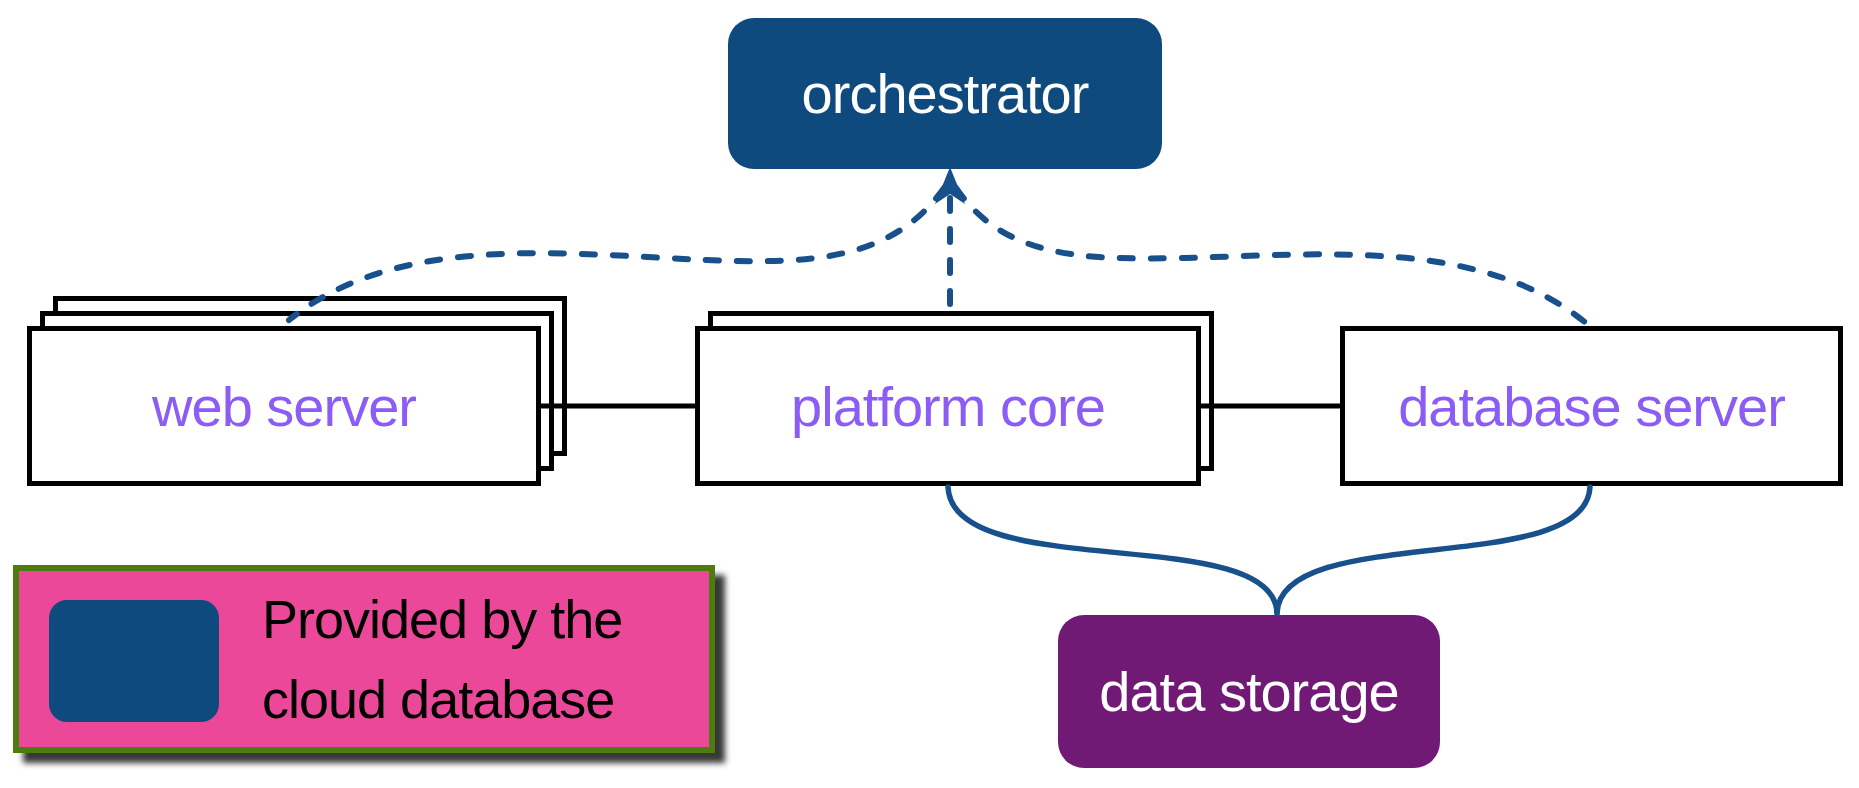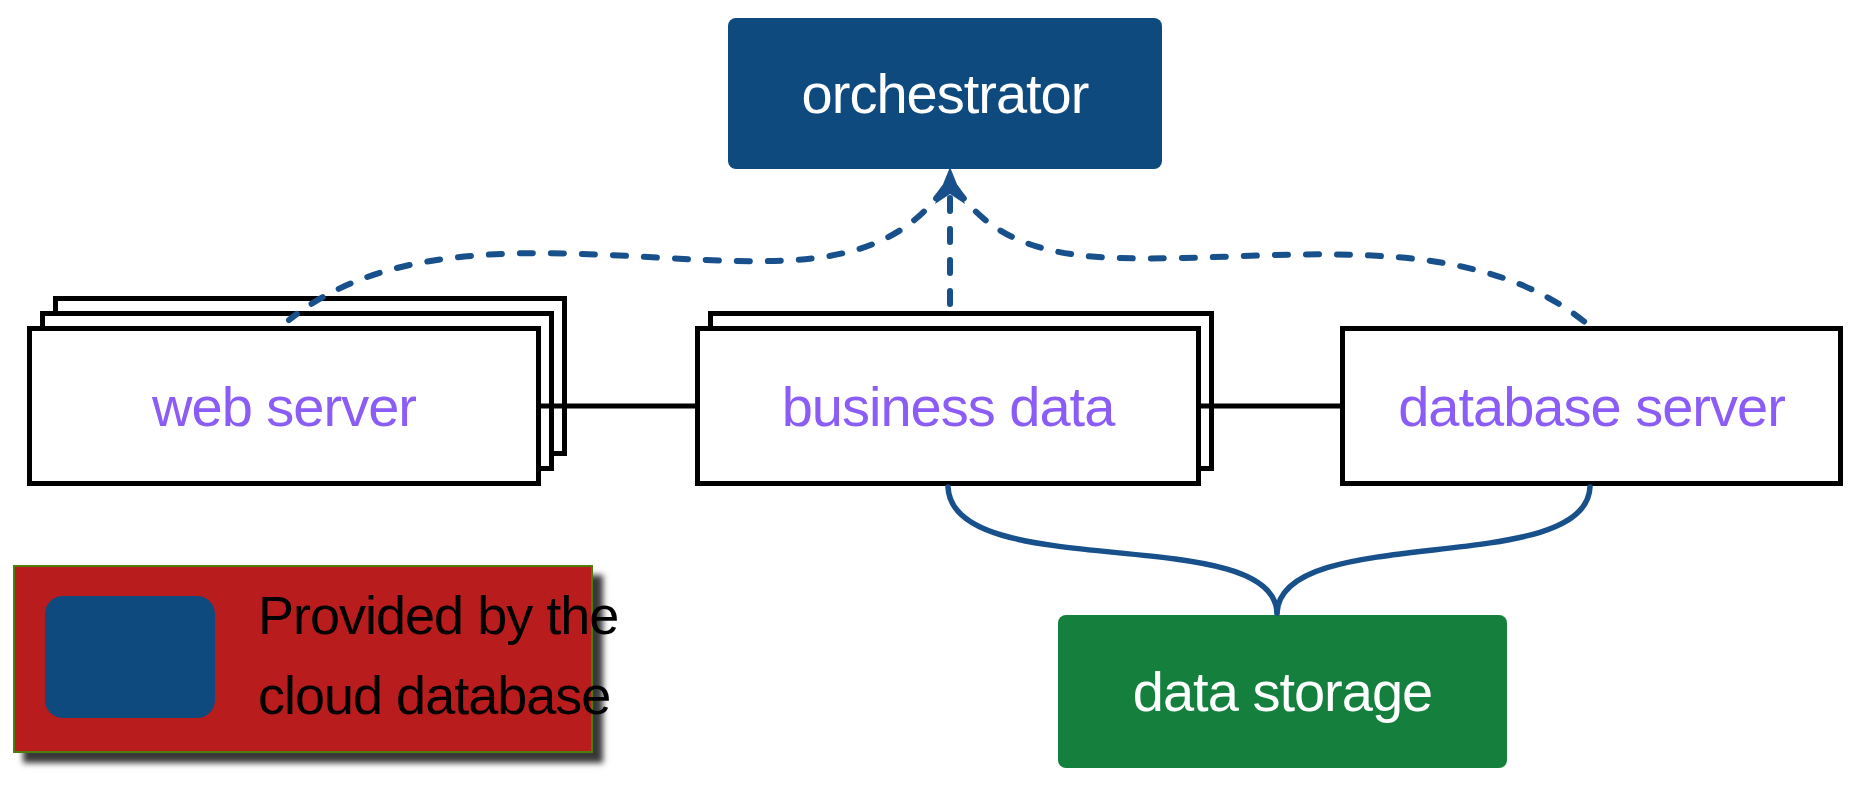--- a/index.html
+++ b/index.html
@@ -12,21 +12,21 @@
     font-family: "Liberation Sans", sans-serif;
   }
   .wbox {
     position: absolute;
     background: #ffffff;
     border: 5px solid #000000;
     box-sizing: border-box;
   }
   .cloud {
     position: absolute;
-    border-radius: 8px;
+    border-radius: 26px;
     display: flex;
     align-items: center;
     justify-content: center;
     color: #ffffff;
     font-size: 56px;
     letter-spacing: -1px;
     z-index: 2;
   }
   .nodelabel {
     position: absolute;
@@ -42,23 +42,23 @@
   .overlay {
     position: absolute;
     left: 0; top: 0;
     width: 1859px; height: 788px;
     z-index: 5;
     pointer-events: none;
   }
   .legend {
     position: absolute;
     left: 13px; top: 565px;
-    width: 580px; height: 188px;
-    background: #b91c1c;
-    border: 2px solid #4d7c0f;
+    width: 702px; height: 188px;
+    background: #ec4899;
+    border: 6px solid #4d7c0f;
     box-sizing: border-box;
     box-shadow: 10px 10px 6px rgba(0,0,0,0.78);
     z-index: 4;
   }
   .legend-swatch {
     position: absolute;
     left: 30px; top: 29px;
     width: 170px; height: 122px;
     border-radius: 18px;
   }
@@ -81,24 +81,24 @@
   <div class="wbox" style="left:40px;  top:311px; width:514px; height:160px;"></div>
   <div class="wbox" style="left:27px;  top:326px; width:514px; height:160px;"></div>
 
   <div class="wbox" style="left:708px; top:311px; width:506px; height:160px;"></div>
   <div class="wbox" style="left:695px; top:326px; width:506px; height:160px;"></div>
 
   <div class="wbox" style="left:1340px; top:326px; width:503px; height:160px;"></div>
 
   <div class="cloud" style="left: 728px; top: 18px; width: 434px; height: 151px; background: rgb(15, 74, 127);">orchestrator</div>
 
-  <div class="cloud" style="left: 1058px; top: 615px; width: 449px; height: 153px; background: #15803d;">data storage</div>
+  <div class="cloud" style="left: 1058px; top: 615px; width: 382px; height: 153px; background: #701a75;">data storage</div>
 
   <div class="nodelabel" style="left:27px;   top:326px; width:514px; height:160px;">web server</div>
-  <div class="nodelabel" style="left:695px;  top:326px; width:506px; height:160px;">business data</div>
+  <div class="nodelabel" style="left:695px;  top:326px; width:506px; height:160px;">platform core</div>
   <div class="nodelabel" style="left:1340px; top:326px; width:503px; height:160px;">database server</div>
 
   <svg class="overlay" viewBox="0 0 1859 788" xmlns="http://www.w3.org/2000/svg">
 
     <path d="M 541 406 L 699 406" fill="none" stroke-width="5" stroke="#000000"></path>
     <path d="M 1199 406 L 1342 406" fill="none" stroke-width="5" stroke="#000000"></path>
 
     <path d="M 944 188 C 892 262 806 264 706 260 C 566 254 398 232 289 320" fill="none" stroke-width="6" stroke-dasharray="13 18" stroke-linecap="round" stroke="#17508a"></path>
     <path d="M 950 198 L 950 312" fill="none" stroke-width="6" stroke-dasharray="13 18" stroke-linecap="round" stroke="#17508a"></path>
     <path d="M 956 188 C 1004 258 1082 260 1184 258 C 1330 254 1488 238 1592 328" fill="none" stroke-width="6" stroke-dasharray="13 18" stroke-linecap="round" stroke="#17508a"></path>

